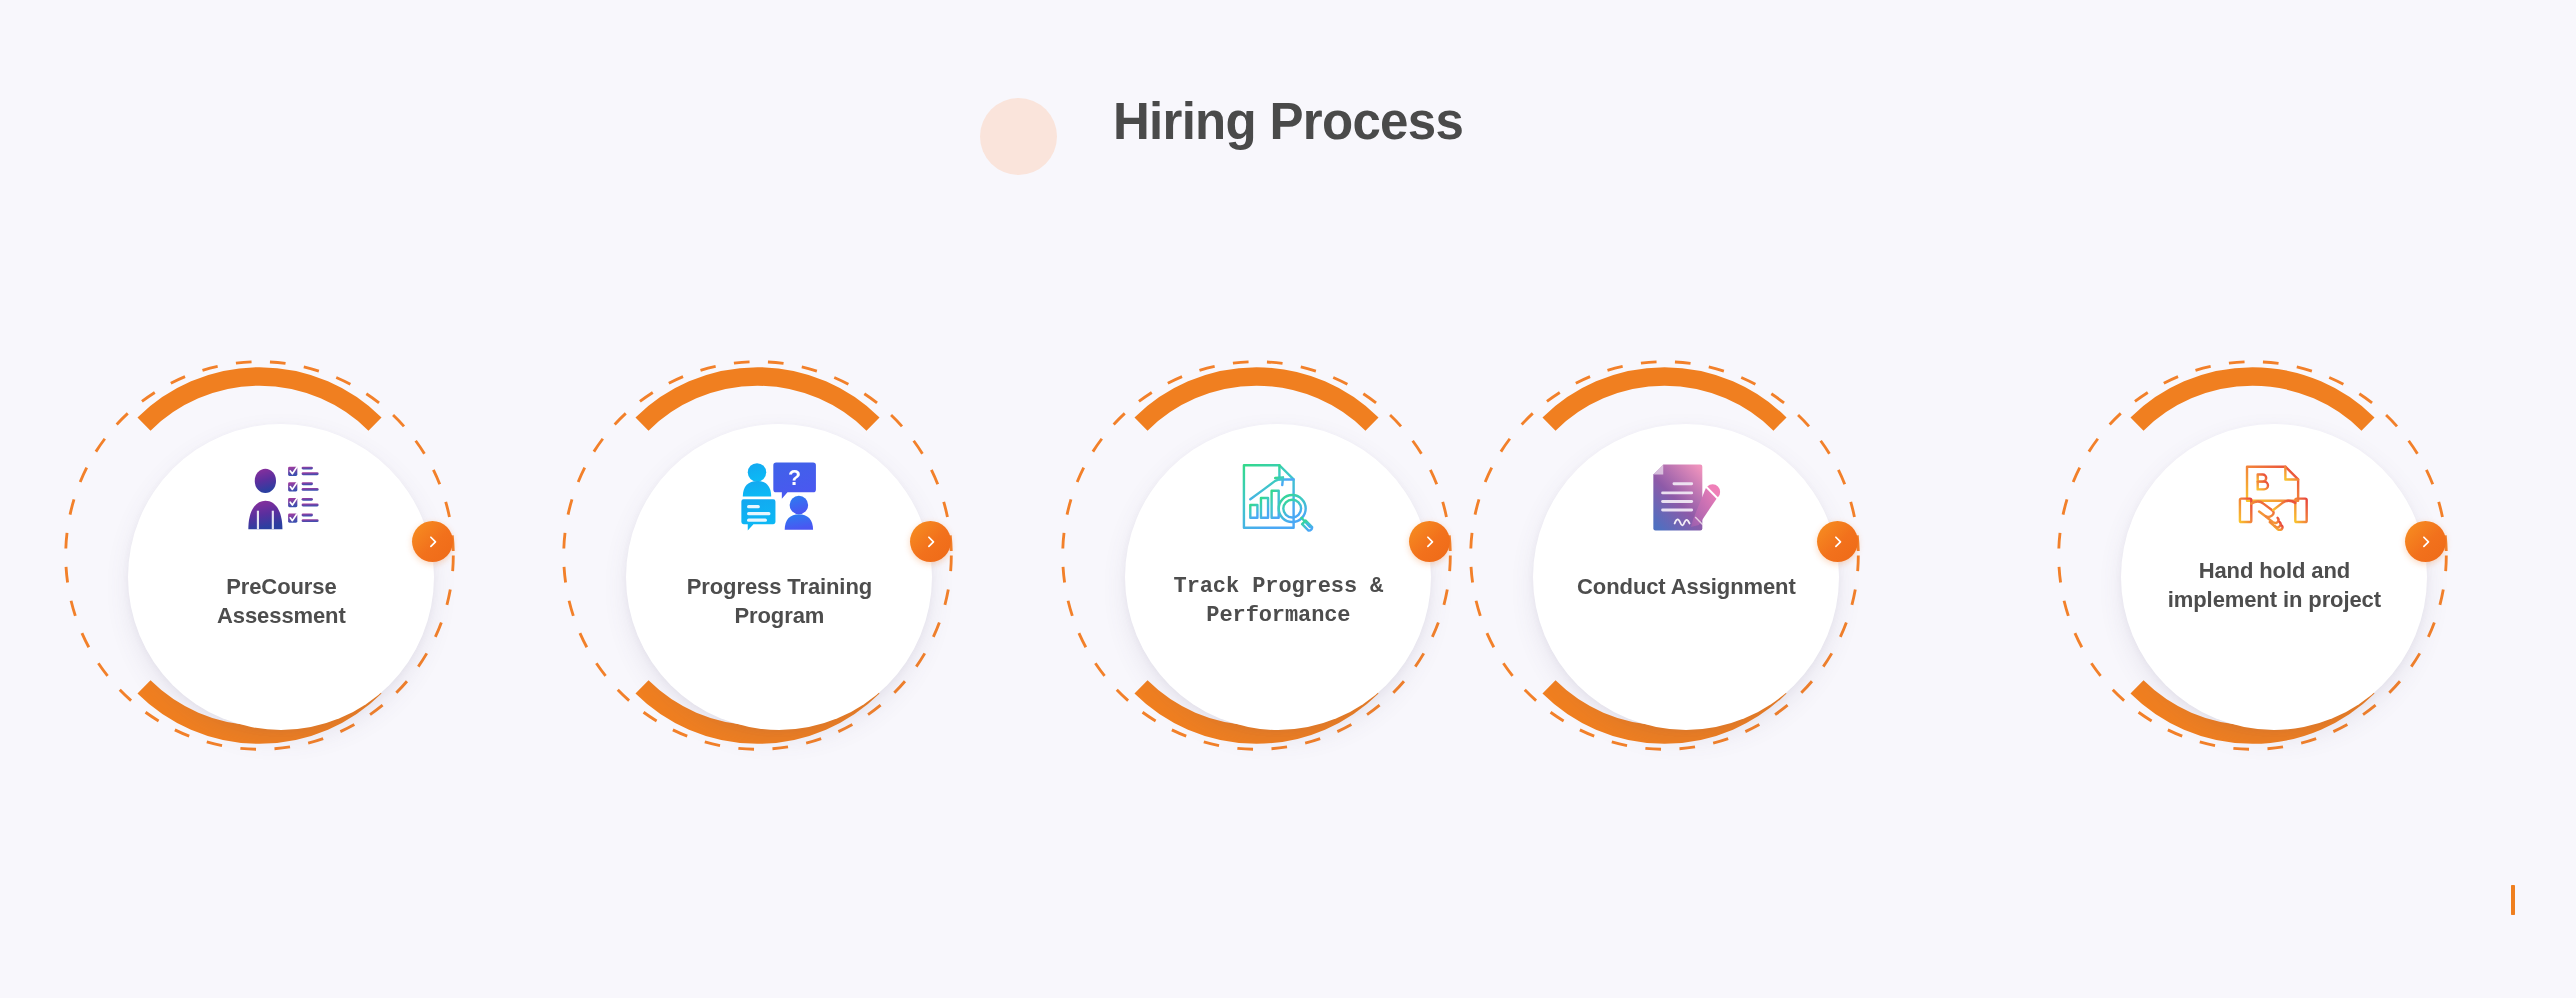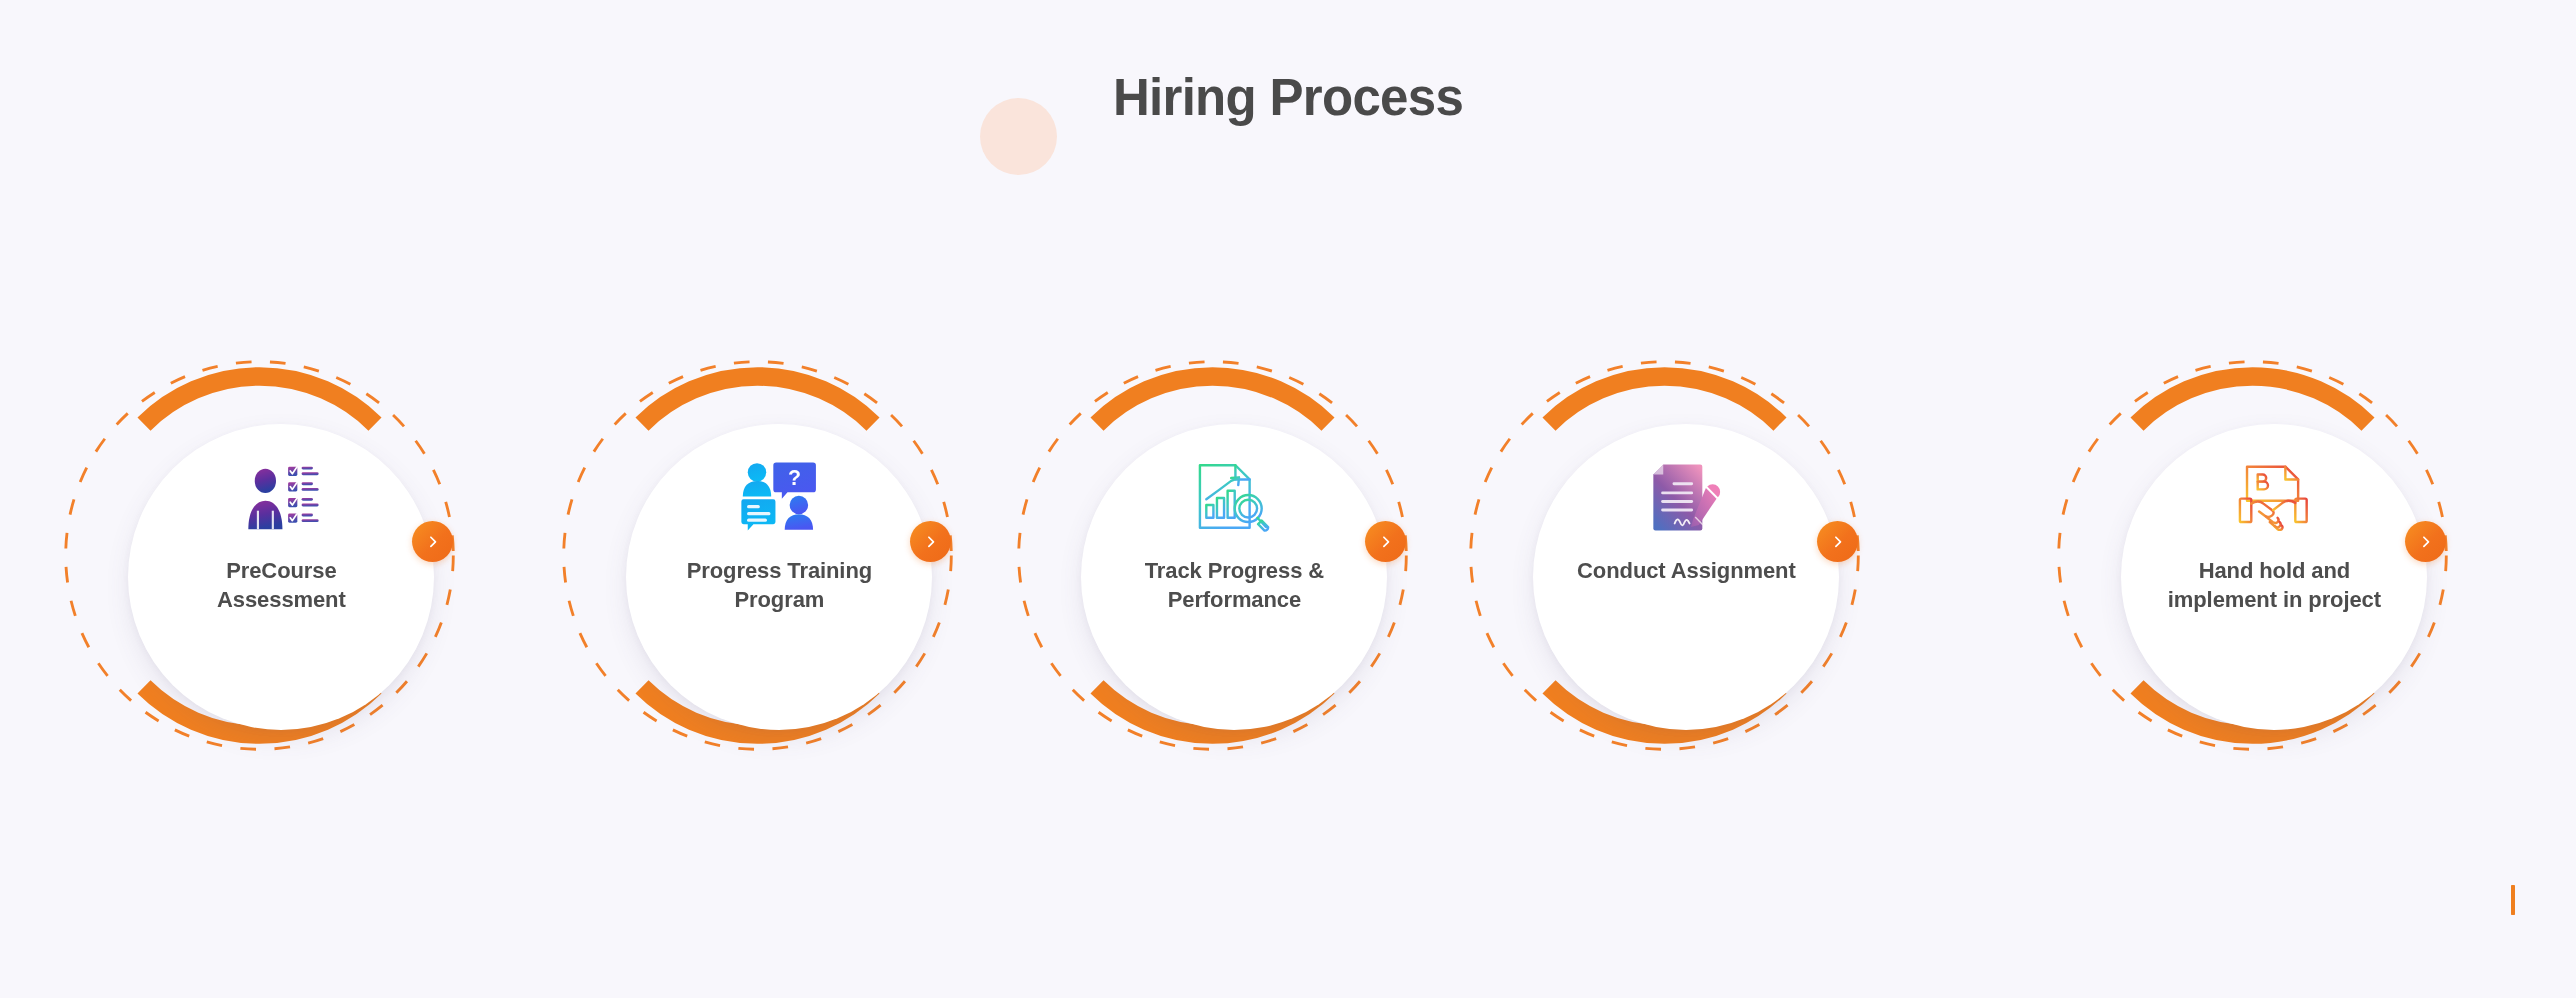--- a/index.html
+++ b/index.html
@@ -32,21 +32,21 @@
     height: 77px;
     border-radius: 50%;
     background: #fae4db;
   }
   #page-title {
     position: absolute;
     left: 0;
     top: 0;
     width: 2576px;
     text-align: center;
-    margin-top: 72px;
+    margin-top: 96px;
     font-size: 51px;
     font-weight: 700;
     letter-spacing: -0.7px;
     color: #4a4a4a;
     line-height: 1;
   }
 
   
   #steps-row {
     position: absolute;
@@ -96,21 +96,21 @@
   }
 
   .step-icon {
     margin-top: 37px;
     width: 80px;
     height: 71px;
     display: block;
   }
 
   .step-label {
-    margin-top: 24px;
+    margin-top: 40px;
     width: 235px;
     text-align: center;
     font-size: 22px;
     font-weight: 700;
     line-height: 1.32;
     color: #4d4d4d;
     letter-spacing: -0.1px;
   }
   .step-label.three-line {
     margin-top: 24px;
@@ -251,21 +251,21 @@
         <div class="step-label">Progress Training Program</div>
       </div>
     </div>
     <div class="arrow-btn">
       <svg width="15.7" height="15.7" viewBox="0 0 24 24">
         <polyline points="9,5 16,12 9,19" fill="none" stroke="#ffffff" stroke-width="2.6" stroke-linecap="round" stroke-linejoin="round"></polyline>
       </svg>
     </div>
   </div>
 
-  <div class="step-card" style="left:992px;">
+  <div class="step-card" style="left:1036px;font-family:Liberation Mono, monospace;">
     <div class="ring-wrap">
       <svg class="ring-svg" viewBox="0 0 560 560">
         <circle cx="280" cy="280" r="272" fill="none" stroke="#f2802a" stroke-width="4" stroke-dasharray="22 26" stroke-linecap="butt"></circle>
         <path d="M 117.9 95.6 A 230 230 0 0 1 442.1 95.6" fill="none" stroke="#f07f20" stroke-width="26"></path>
         <path d="M 117.9 464.4 A 230 230 0 0 0 442.1 464.4" fill="none" stroke="#f07f20" stroke-width="26"></path>
       </svg>
       <div class="white-disc">
         <svg class="step-icon" viewBox="0 0 112 100">
           <defs>
             <linearGradient id="g3a" x1="0" y1="0" x2="0.5" y2="1">

